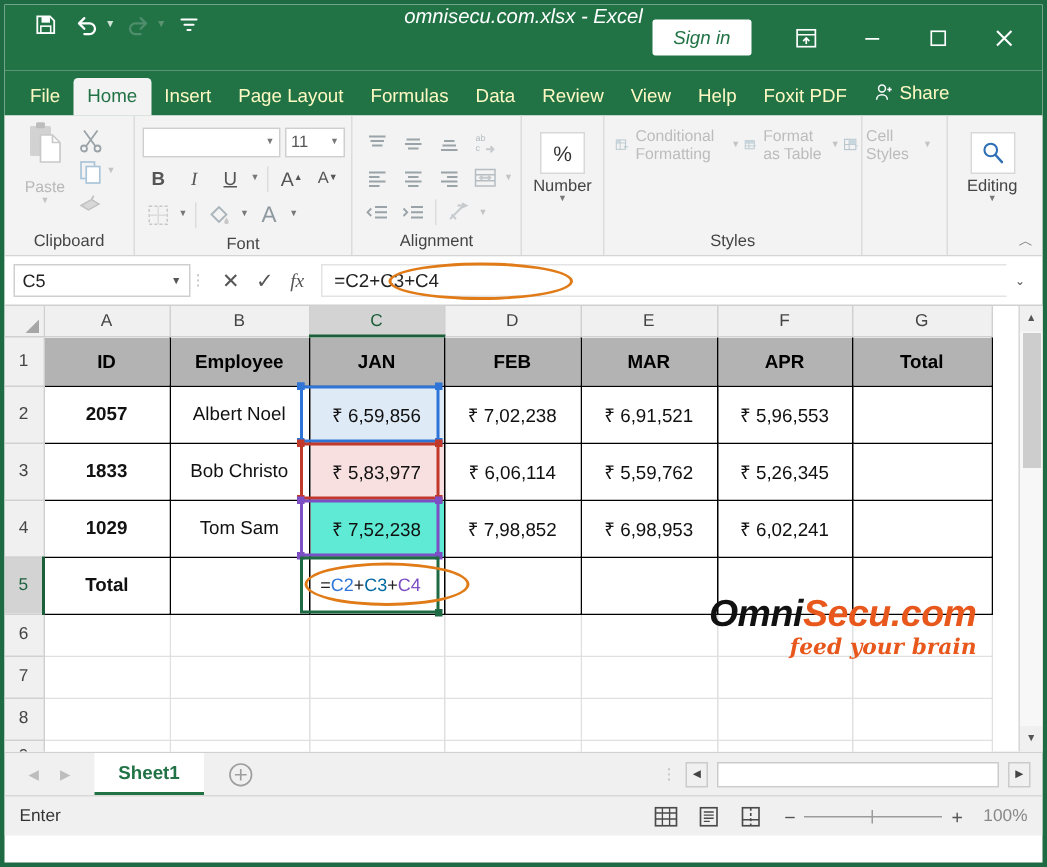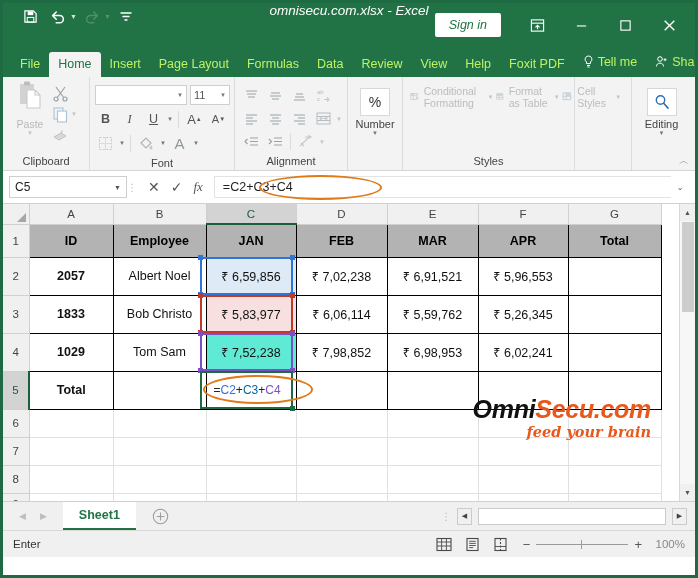--- a/index.html
+++ b/index.html
@@ -50,21 +50,21 @@
     display: flex; align-items: center; justify-content: center;
     color: #fff; font-size: 13px;
   }
 
   
   .tabbar {
     height: 30px; background: #217346;
     display: flex; align-items: flex-end; padding-left: 8px;
   }
   .tab {
-    font-size: 12.5px; color: #bef264;
+    font-size: 12.5px; color: #fef9c3;
     padding: 6px 9px 7px 9px; line-height: 1;
     white-space: nowrap;
   }
   .tab.active {
     background: #f3f3f3; color: #217346;
     border-radius: 3px 3px 0 0;
   }
   .tab.icon-tab { display: flex; align-items: center; gap: 4px; }
 
   
@@ -338,29 +338,20 @@
     <div class="tab">File</div>
     <div class="tab active">Home</div>
     <div class="tab">Insert</div>
     <div class="tab">Page Layout</div>
     <div class="tab">Formulas</div>
     <div class="tab">Data</div>
     <div class="tab">Review</div>
     <div class="tab">View</div>
     <div class="tab">Help</div>
     <div class="tab">Foxit PDF</div>
-    <div class="tab icon-tab">
-      <span>
-        <svg width="11" height="13" viewBox="0 0 11 13">
-            <path d="M5.5 1a3.3 3.3 0 0 0-2 6v1.6h4V7a3.3 3.3 0 0 0-2-6z" fill="none" stroke="#fff" stroke-width="1"></path>
-            <path d="M4 10.5h3M4.4 12h2.2" stroke="#fff" stroke-width="1"></path>
-          </svg>
-      </span>
-      <span>Tell me</span>
-    </div>
     <div class="tab icon-tab">
       <span>
         <svg width="13" height="13" viewBox="0 0 13 13">
             <circle cx="5" cy="4" r="2.3" fill="none" stroke="#fff" stroke-width="1"></circle>
             <path d="M1.4 11.5c0-2 1.6-3.4 3.6-3.4s3.6 1.4 3.6 3.4" fill="none" stroke="#fff" stroke-width="1"></path>
             <path d="M10 3.2v3M8.5 4.7h3" stroke="#fff" stroke-width="1"></path>
           </svg>
       </span>
       <span>Share</span>
     </div>

